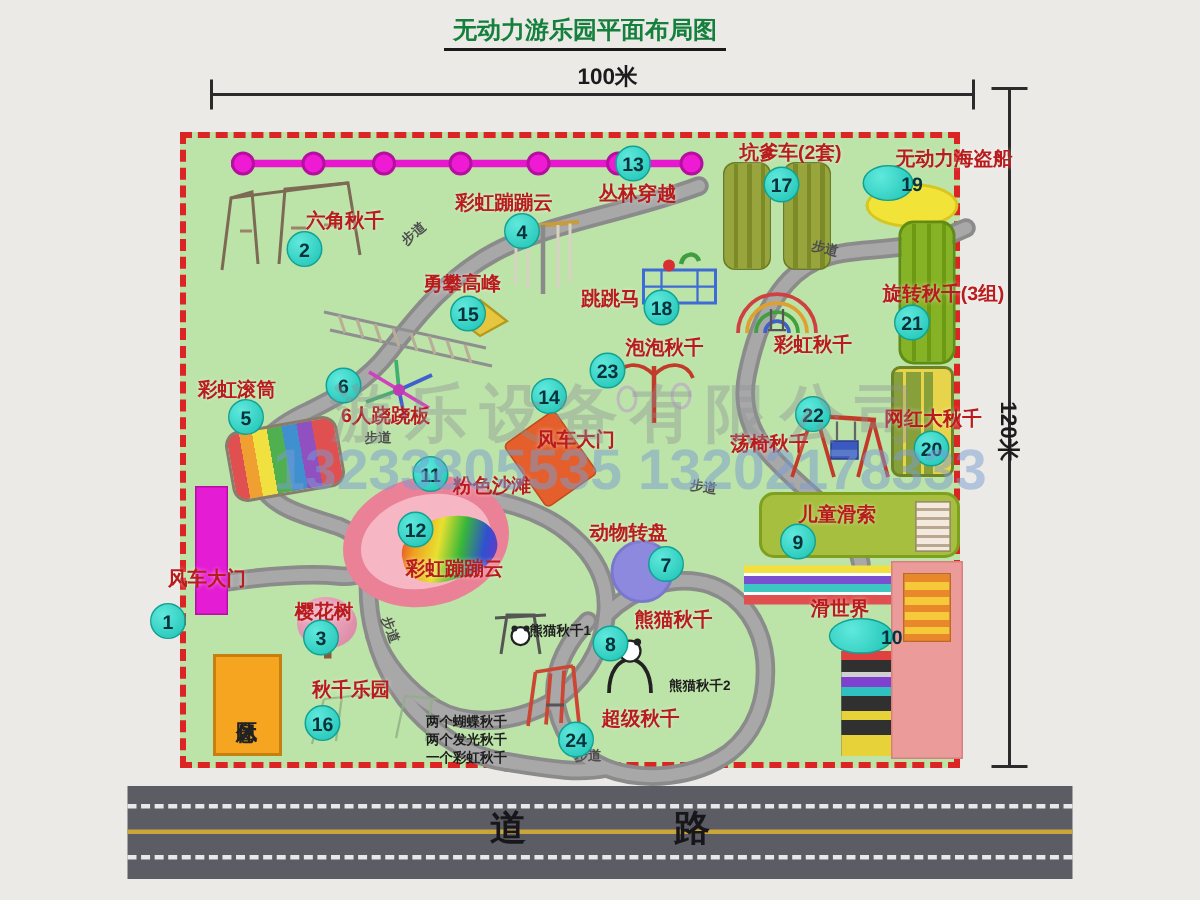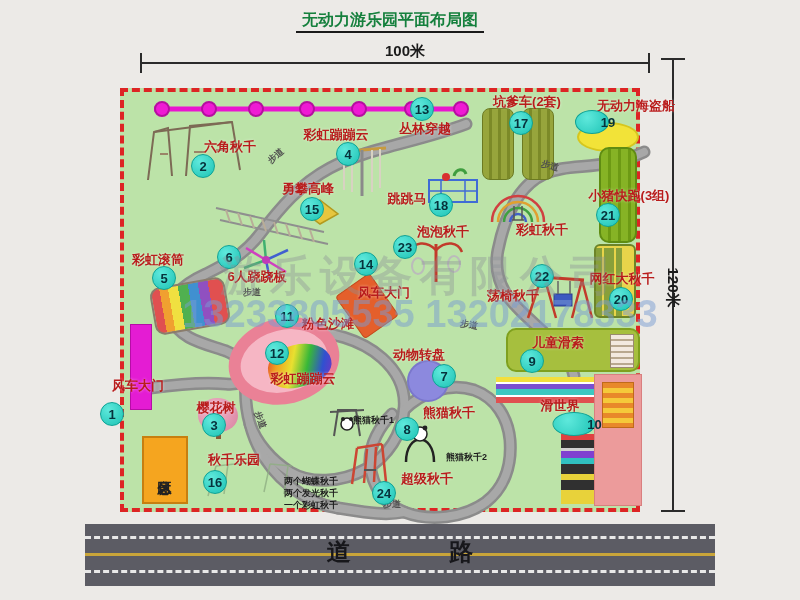--- a/index.html
+++ b/index.html
@@ -275,21 +275,21 @@
       <div class="attr-label" style="left: 110px; top: 368px;">秋千乐园</div>
       <div class="badge" style="left: 91px; top: 390px;">16</div>
       <div class="attr-label" style="left: 403px; top: 10px;">坑爹车(2套)</div>
       <div class="badge" style="left: 397px; top: 31px;">17</div>
       <div class="attr-label" style="left: 283px; top: 107px;">跳跳马</div>
       <div class="badge" style="left: 317px; top: 113px;">18</div>
       <div class="attr-label" style="left: 512px; top: 14px;">无动力海盗船</div>
       <div class="badge" style="left: 468px; top: 30px; padding-left: 32px;">19</div>
       <div class="attr-label" style="left: 498px; top: 187px;">网红大秋千</div>
       <div class="badge" style="left: 497px; top: 207px;">20</div>
-      <div class="attr-label" style="left: 505px; top: 104px;">小猪快跑(3组)</div>
+      <div class="attr-label" style="left: 505px; top: 104px;">旋转秋千(3组)</div>
       <div class="badge" style="left: 484px; top: 123px;">21</div>
       <div class="attr-label" style="left: 389px; top: 204px;">荡椅秋千</div>
       <div class="badge" style="left: 418px; top: 184px;">22</div>
       <div class="attr-label" style="left: 319px; top: 140px;">泡泡秋千</div>
       <div class="badge" style="left: 281px; top: 155px;">23</div>
       <div class="attr-label" style="left: 303px; top: 387px;">超级秋千</div>
       <div class="badge" style="left: 260px; top: 389px; margin-top: 12px;">24</div>
       <div class="attr-label" style="left: 418px; top: 138px;">彩虹秋千</div>
       <div class="mini-label" style="left: 229px; top: 322px;">熊猫秋千1</div>
       <div class="mini-label" style="left: 322px; top: 359px;">熊猫秋千2</div>

